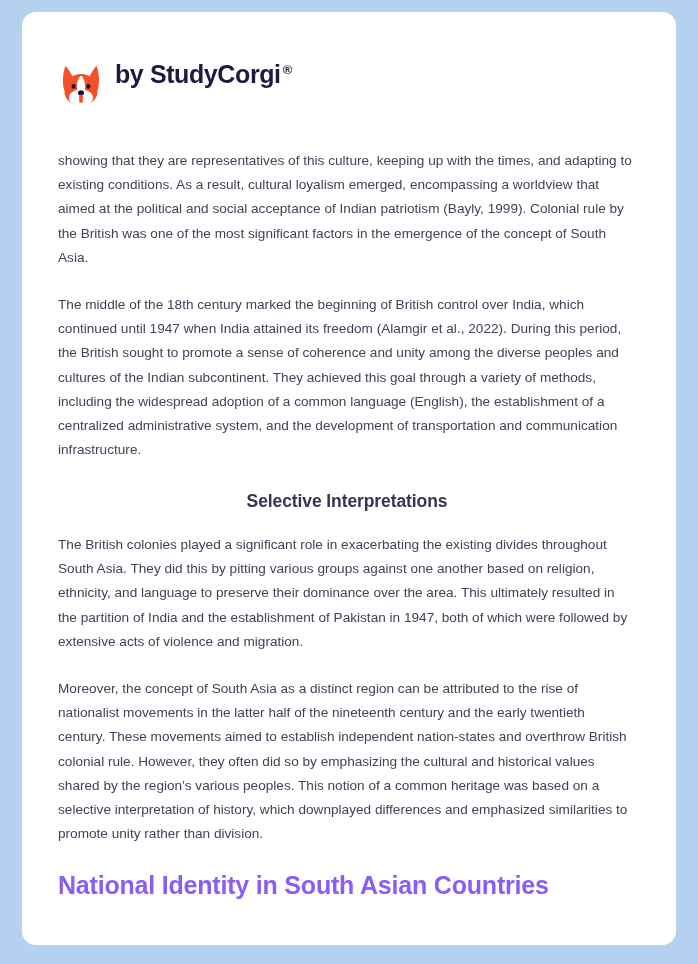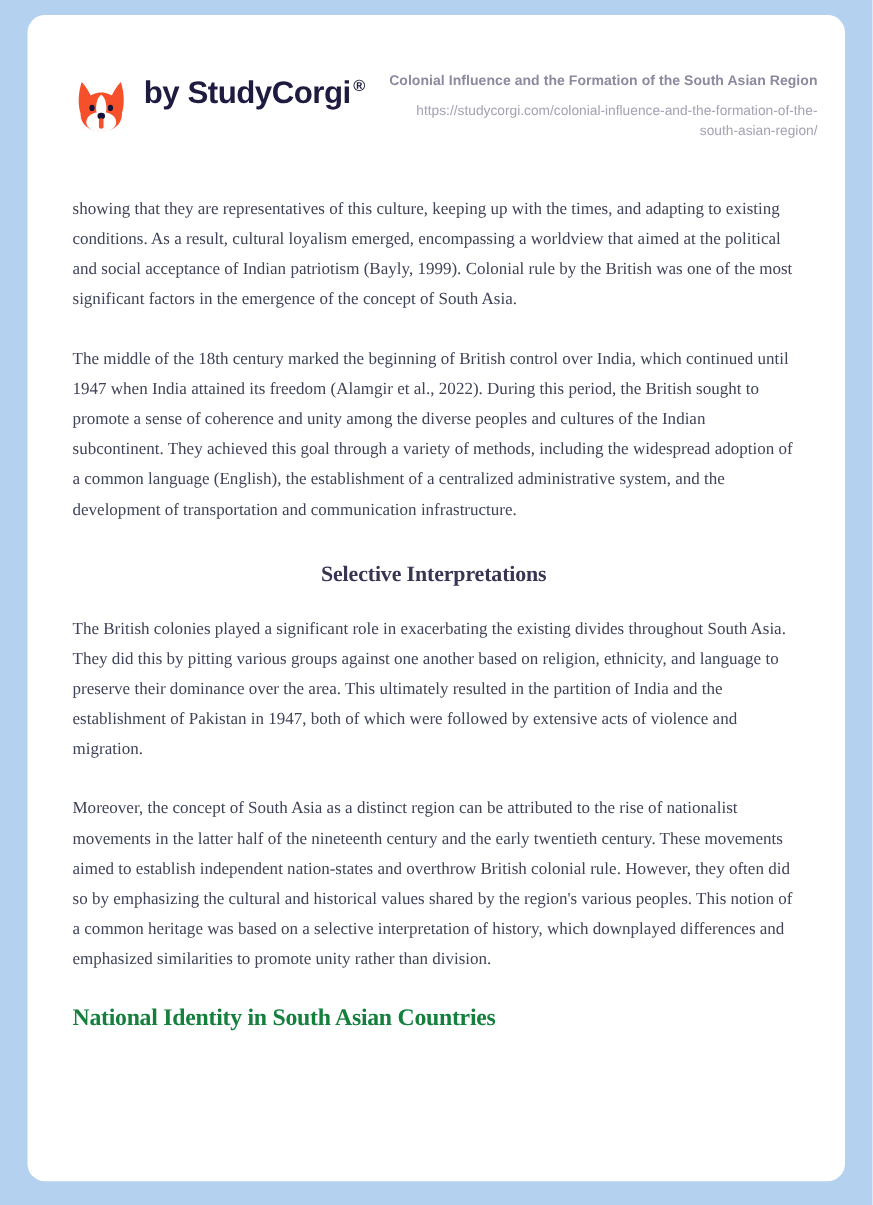--- a/index.html
+++ b/index.html
@@ -91,21 +91,20 @@
     line-height: 1.5;
     margin: 7px 0 0 0;
     word-break: break-word;
   }
 
   
   .doc-body {
     padding: 0 40px 0 36px;
     box-sizing: border-box;
     margin-top: 41px;
-    font-family: Liberation Serif, serif;
   }
 
   .para {
     font-size: 13.6px;
     line-height: 1.78;
     color: #3f4358;
     margin: 0 0 23px 0;
     letter-spacing: 0.01px;
   }
 
@@ -115,23 +114,23 @@
     font-size: 17.5px;
     font-weight: 700;
     color: #3a3354;
     margin: 28px 0 20px 0;
     line-height: 1.3;
     letter-spacing: -0.1px;
     text-align: center;
   }
 
   .heading-1 {
-    font-size: 19px;
+    font-size: 25px;
     font-weight: 700;
-    color: #15803d;
+    color: #8b5cf6;
     margin: 16px 0 0 0;
     line-height: 1.3;
     letter-spacing: -0.2px;
   }
 </style>
 </head>
 <body>
 
 <div class="page-card">
 
@@ -155,24 +154,20 @@
           <ellipse cx="66" cy="53" rx="4.6" ry="5.4" fill="#151238"></ellipse>
 
           <ellipse cx="50" cy="67" rx="6.6" ry="5.6" fill="#151238"></ellipse>
 
           <path d="M46 74 C46 70 54 70 54 74 L54 86 C54 90 46 90 46 86 Z" fill="#f5502a"></path>
         </svg>
       </span>
       <span class="brand-wordmark"><span>by StudyCorgi</span><sup class="brand-reg">®</sup></span>
     </div>
 
-    <div class="doc-meta">
-      <div class="doc-title">Colonial Influence and the Formation of the South Asian Region</div>
-      <div class="doc-url">https://studycorgi.com/colonial-influence-and-the-formation-of-the-south-asian-region/</div>
-    </div>
 
   </div>
 
   <div class="doc-body">
 
     <p class="para">showing that they are representatives of this culture, keeping up with the times, and adapting to existing conditions. As a result, cultural loyalism emerged, encompassing a worldview that aimed at the political and social acceptance of Indian patriotism (Bayly, 1999). Colonial rule by the British was one of the most significant factors in the emergence of the concept of South Asia.</p>
 
     <p class="para">The middle of the 18th century marked the beginning of British control over India, which continued until 1947 when India attained its freedom (Alamgir et al., 2022). During this period, the British sought to promote a sense of coherence and unity among the diverse peoples and cultures of the Indian subcontinent. They achieved this goal through a variety of methods, including the widespread adoption of a common language (English), the establishment of a centralized administrative system, and the development of transportation and communication infrastructure.</p>
 
     <h2 class="heading-2">Selective Interpretations</h2>

